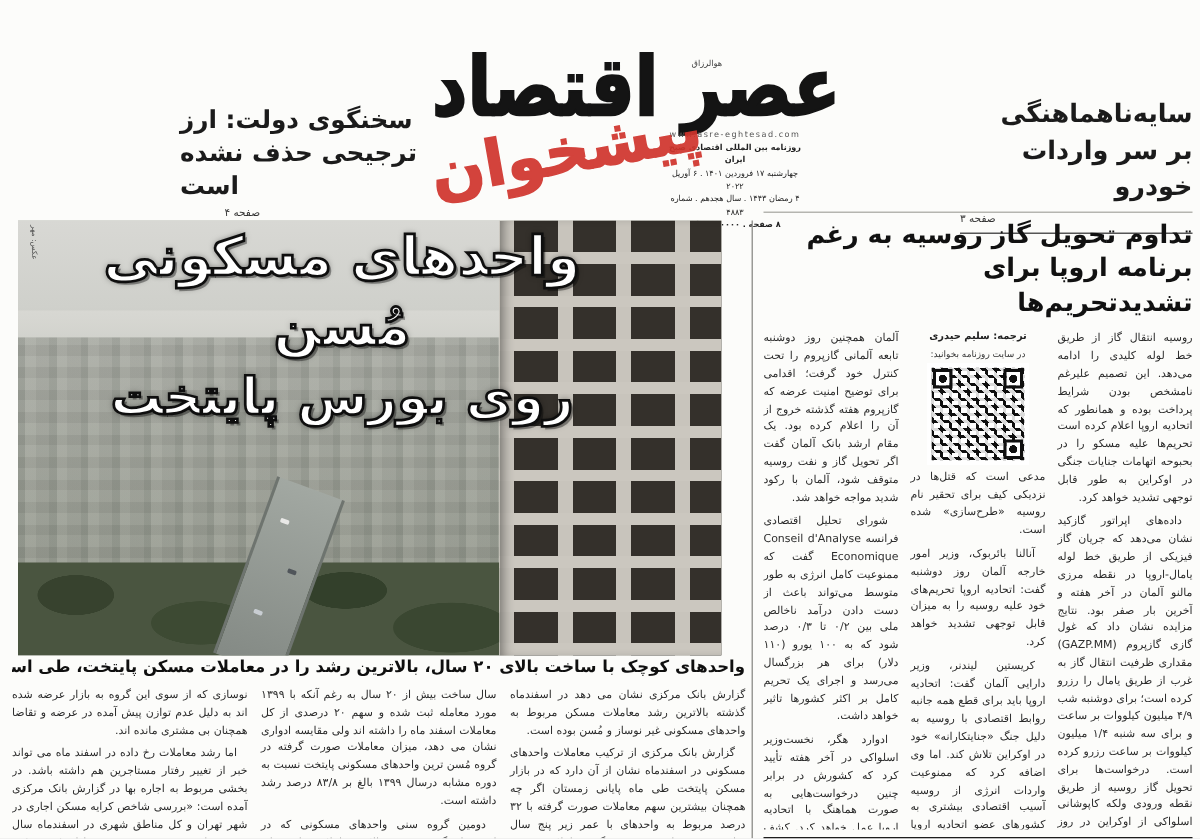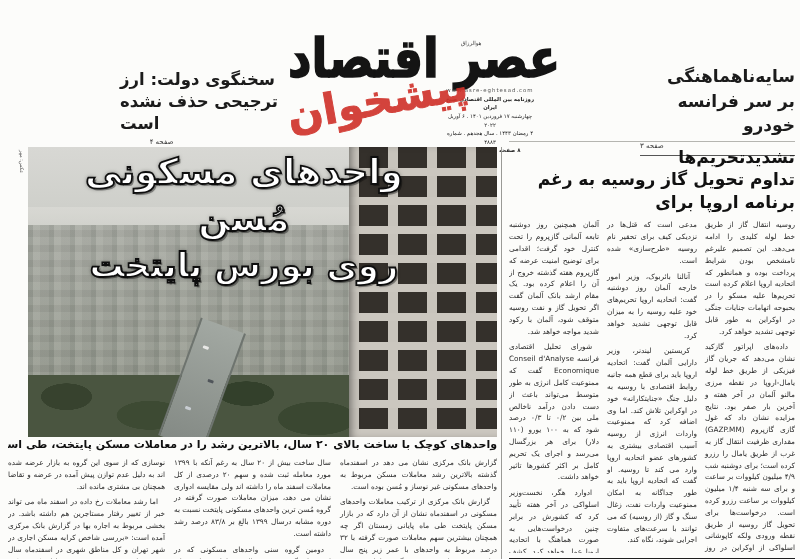--- a/index.html
+++ b/index.html
@@ -29,21 +29,21 @@
     font-size:5.4px; line-height:1.6; color:#222; }
   .m-info .site { letter-spacing:1px; color:#555; }
   .m-info .b { font-weight:bold; }
   .watermark { position:absolute; left:286px; top:76px; font-size:42px; font-weight:bold;
     color:#d0342c; transform:rotate(-10deg); opacity:.92; white-space:nowrap;
     -webkit-text-stroke:1px #d0342c; }
   .pishkhan-site { position:absolute; left:357px; top:125px; font-size:13.5px; font-weight:bold;
     color:#d0342c; direction:ltr; border-bottom:2px solid #d0342c; padding-bottom:1px; cursor:pointer; }
 
   
-  .photo { position:absolute; left:28px; top:147px; width:469px; height:290px;
+  .photo { position:absolute; left:12px; top:147px; width:469px; height:290px;
     background:#b9bcb4; overflow:hidden; }
   .sky { position:absolute; left:0; right:0; top:0; height:105px;
     background:linear-gradient(to bottom,#d8d8d4 0%,#cfd0cb 55%,#bfc2ba 100%); }
   .city { position:absolute; left:0; right:148px; top:78px; bottom:50px;
     background:
       repeating-linear-gradient(90deg, rgba(110,115,108,.30) 0 5px, rgba(165,167,160,.30) 5px 12px, rgba(138,140,134,.28) 12px 21px),
       repeating-linear-gradient(0deg, rgba(146,146,141,.38) 0 7px, rgba(178,179,173,.38) 7px 15px),
       linear-gradient(to bottom,#b7bab2 0%,#9aa093 70%,#8c9384 100%); }
   .haze { position:absolute; left:0; right:148px; top:60px; height:45px;
     background:linear-gradient(to bottom, rgba(216,216,211,.95), rgba(216,216,211,0)); }
@@ -111,21 +111,21 @@
 <div class="page">
 
   <div class="teaser-left">
     <div class="t-title">سخنگوی دولت: ارز ترجیحی حذف نشده است</div>
     <div class="t-page">صفحه ۴</div>
   </div>
 
   <div class="teaser-right">
     <div class="t-title">
       <div>سایه‌ناهماهنگی</div>
-      <div>بر سر فرانسه خودرو</div>
+      <div>بر سر واردات خودرو</div>
     </div>
     <div class="t-page">صفحه ۳</div>
   </div>
 
   <div class="bismillah">هوالرزاق</div>
   <div class="m-title">عصر اقتصاد</div>
   <div class="m-info">
     <div class="site">www.asre-eghtesad.com</div>
     <div class="b">روزنامه بین المللی اقتصادی صبح ایران</div>
     <div>چهارشنبه ۱۷ فروردین ۱۴۰۱ . ۶ آوریل ۲۰۲۲</div>
@@ -168,30 +168,39 @@
       <p>نوسازی که از سوی این گروه به بازار عرضه شده اند به دلیل عدم توازن پیش آمده در عرضه و تقاضا همچنان بی مشتری مانده اند.</p>
       <p class="indent">اما رشد معاملات رخ داده در اسفند ماه می تواند خبر از تغییر رفتار مستاجرین هم داشته باشد. در بخشی مربوط به اجاره بها در گزارش بانک مرکزی آمده است: «بررسی شاخص کرایه مسکن اجاری در شهر تهران و کل مناطق شهری در اسفندماه سال ۱۴۰۰ نشان دهنده رشد به ترتیب معادل ۴۵/۸ و ۵۰/۳ درصد نسبت به ماه مشابه سال قبل (اسفند ۱۳۹۹) از آن دارد. لازم به توضیح است رشد ماهانه شاخص مزبور در اسفندماه در شهر تهران و کل مناطق شهری به ترتیب معادل ۰/۴ و ۷/۳ درصد بوده است.»</p>
 
     </div>
   </div>
 
   <div class="v-divider"></div>
 
   <div class="gas">
     <div class="gas-headline">
+      <div>تداوم تحویل گاز روسیه به رغم برنامه اروپا برای</div>
       <div>تشدیدتحریم‌ها</div>
-      <div>تداوم تحویل گاز روسیه به رغم برنامه اروپا برای</div>
     </div>
     <div class="gas-cols">
       <div class="col">
         <p>روسیه انتقال گاز از طریق خط لوله کلیدی را ادامه می‌دهد. این تصمیم علیرغم نامشخص بودن شرایط پرداخت بوده و همانطور که اتحادیه اروپا اعلام کرده است تحریم‌ها علیه مسکو را در بحبوحه اتهامات جنایات جنگی در اوکراین به طور قابل توجهی تشدید خواهد کرد.</p>
         <p class="indent">داده‌های اپراتور گازکید نشان می‌دهد که جریان گاز فیزیکی از طریق خط لوله یامال-اروپا در نقطه مرزی مالنو آلمان در آخر هفته و آخرین بار صفر بود. نتایج مزایده نشان داد که غول گازی گازپروم (GAZP.MM) مقداری ظرفیت انتقال گاز به غرب از طریق یامال را رزرو کرده است؛ برای دوشنبه شب ۴/۹ میلیون کیلووات بر ساعت و برای سه شنبه ۱/۴ میلیون کیلووات بر ساعت رزرو کرده است. درخواست‌ها برای تحویل گاز روسیه از طریق نقطه ورودی ولکه کاپوشانی اسلواکی از اوکراین در روز دوشنبه با ۹۶۷۹۵۴ مگاوات ساعت در روز ثابت بود. همانطور که جریان از طریق خط لوله نورد استریم ۱ به آلمان با سرعت ۷۳٬۶۲۶٬۲۳۰ کیلووات ساعت در ساعت ثابت بود.</p>
 
       </div>
       <div class="col">
+        <div class="qr-wrap">
+          <div class="translator">ترجمه: سلیم حیدری</div>
+          <div class="qr-label">در سایت روزنامه بخوانید:</div>
+          <div class="qr">
+            <div class="qr-f tl"></div>
+            <div class="qr-f tr"></div>
+            <div class="qr-f bl"></div>
+          </div>
+        </div>
         <p>مدعی است که قتل‌ها در نزدیکی کیف برای تحقیر نام روسیه «طرح‌سازی» شده است.</p>
         <p class="indent">آنالنا بائربوک، وزیر امور خارجه آلمان روز دوشنبه گفت: اتحادیه اروپا تحریم‌های خود علیه روسیه را به میزان قابل توجهی تشدید خواهد کرد.</p>
         <p class="indent">کریستین لیندنر، وزیر دارایی آلمان گفت: اتحادیه اروپا باید برای قطع همه جانبه روابط اقتصادی با روسیه به دلیل جنگ «جنایتکارانه» خود در اوکراین تلاش کند. اما وی اضافه کرد که ممنوعیت واردات انرژی از روسیه آسیب اقتصادی بیشتری به کشورهای عضو اتحادیه اروپا وارد می کند تا روسیه. او گفت که اتحادیه اروپا باید به طور جداگانه به امکان ممنوعیت واردات نفت، زغال سنگ و گاز (از روسیه) که می توانند با سرعت‌های متفاوت اجرایی شوند، نگاه کند.</p>
 
       </div>
       <div class="col">
         <p>آلمان همچنین روز دوشنبه تابعه آلمانی گازپروم را تحت کنترل خود گرفت؛ اقدامی برای توضیح امنیت عرضه که گازپروم هفته گذشته خروج از آن را اعلام کرده بود. یک مقام ارشد بانک آلمان گفت اگر تحویل گاز و نفت روسیه متوقف شود، آلمان با رکود شدید مواجه خواهد شد.</p>
         <p class="indent">شورای تحلیل اقتصادی فرانسه Conseil d'Analyse Economique گفت که ممنوعیت کامل انرژی به طور متوسط می‌تواند باعث از دست دادن درآمد ناخالص ملی بین ۰/۲ تا ۰/۳ درصد شود که به ۱۰۰ یورو (۱۱۰ دلار) برای هر بزرگسال می‌رسد و اجرای یک تحریم کامل بر اکثر کشورها تاثیر خواهد داشت.</p>
         <p class="indent">ادوارد هگر، نخست‌وزیر اسلواکی در آخر هفته تأیید کرد که کشورش در برابر چنین درخواست‌هایی به صورت هماهنگ با اتحادیه اروپا عمل خواهد کرد. کشف یک گور دسته‌جمعی و غیرنظامیانی که از فاصله نزدیک به قتل رسیده بودند در شهر بوچا اوکراین (که نیروهای روسیه اخیراً از این شهر خارج شده‌اند)، درخواست‌ها برای تحریم‌های شدیدتر علیه روسیه را برانگیخته است.</p>
 

